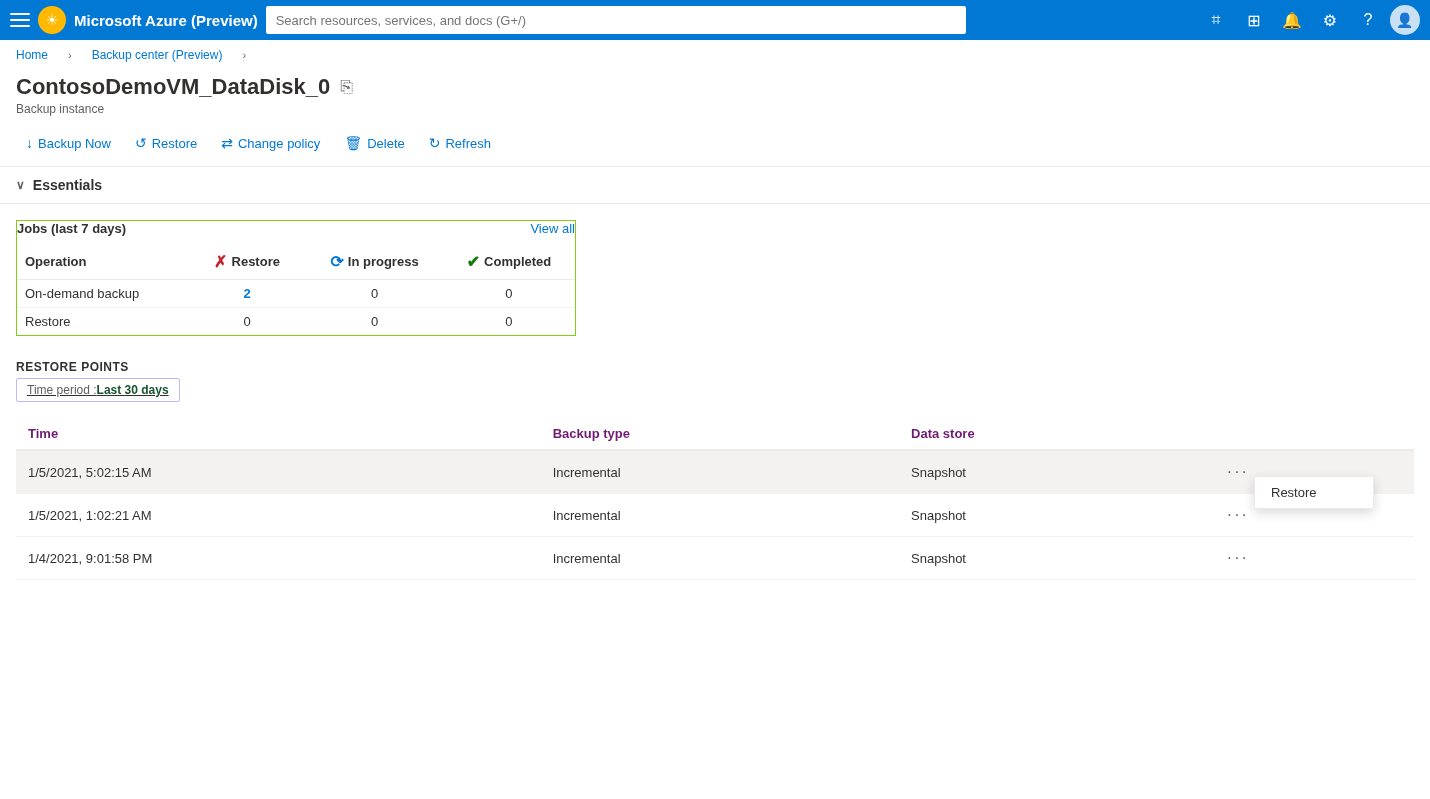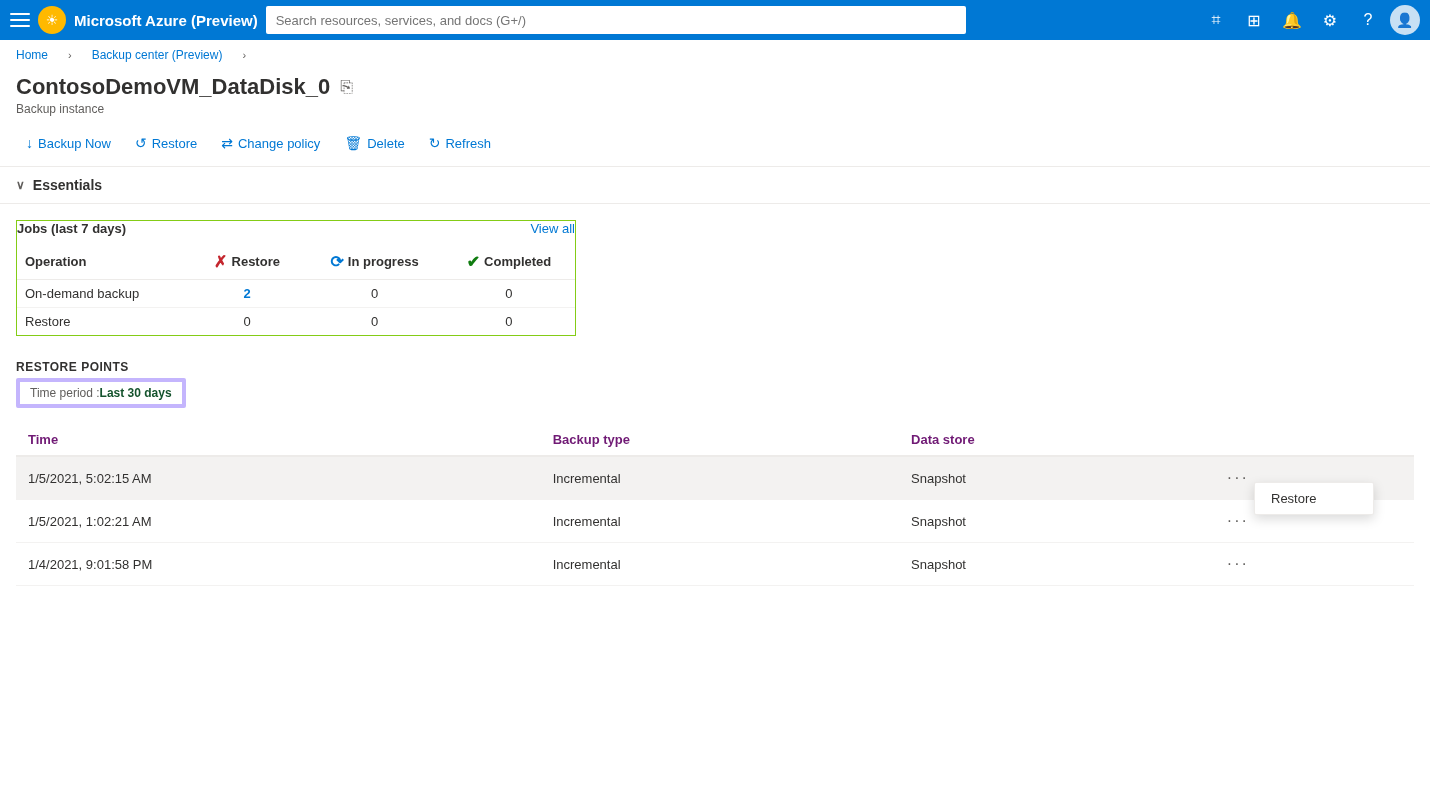--- a/index.html
+++ b/index.html
@@ -142,23 +142,23 @@
     .link-blue { color: #0078d4; text-decoration: none; cursor: pointer; font-weight: 600; }
 
     
     .restore-points-section { padding: 8px 16px; }
     .restore-points-title {
       font-size: 12px; font-weight: 600; letter-spacing: 0.5px;
       color: #323130; text-transform: uppercase; margin-bottom: 4px;
     }
     .time-period-filter {
       display: inline-flex; align-items: center;
-      border: 4px solid #c4b5fd; border-radius: 2px;
+      border: 1px solid #c4b5fd; border-radius: 2px;
       padding: 4px 10px; font-size: 12px; cursor: pointer;
-      margin-bottom: 16px; background: #fff;
+      margin-bottom: 16px; background: #fff; text-decoration: underline;
     }
     .time-period-label { color: #605e5c; }
     .time-period-value { font-weight: 600; color: #14532d; }
 
     
     .rp-table { width: 100%; border-collapse: collapse; }
     .rp-table th {
       text-align: left; font-weight: 600; font-size: 13px;
       padding: 8px 12px; color: #701a75;
       border-bottom: 2px solid #edebe9;

